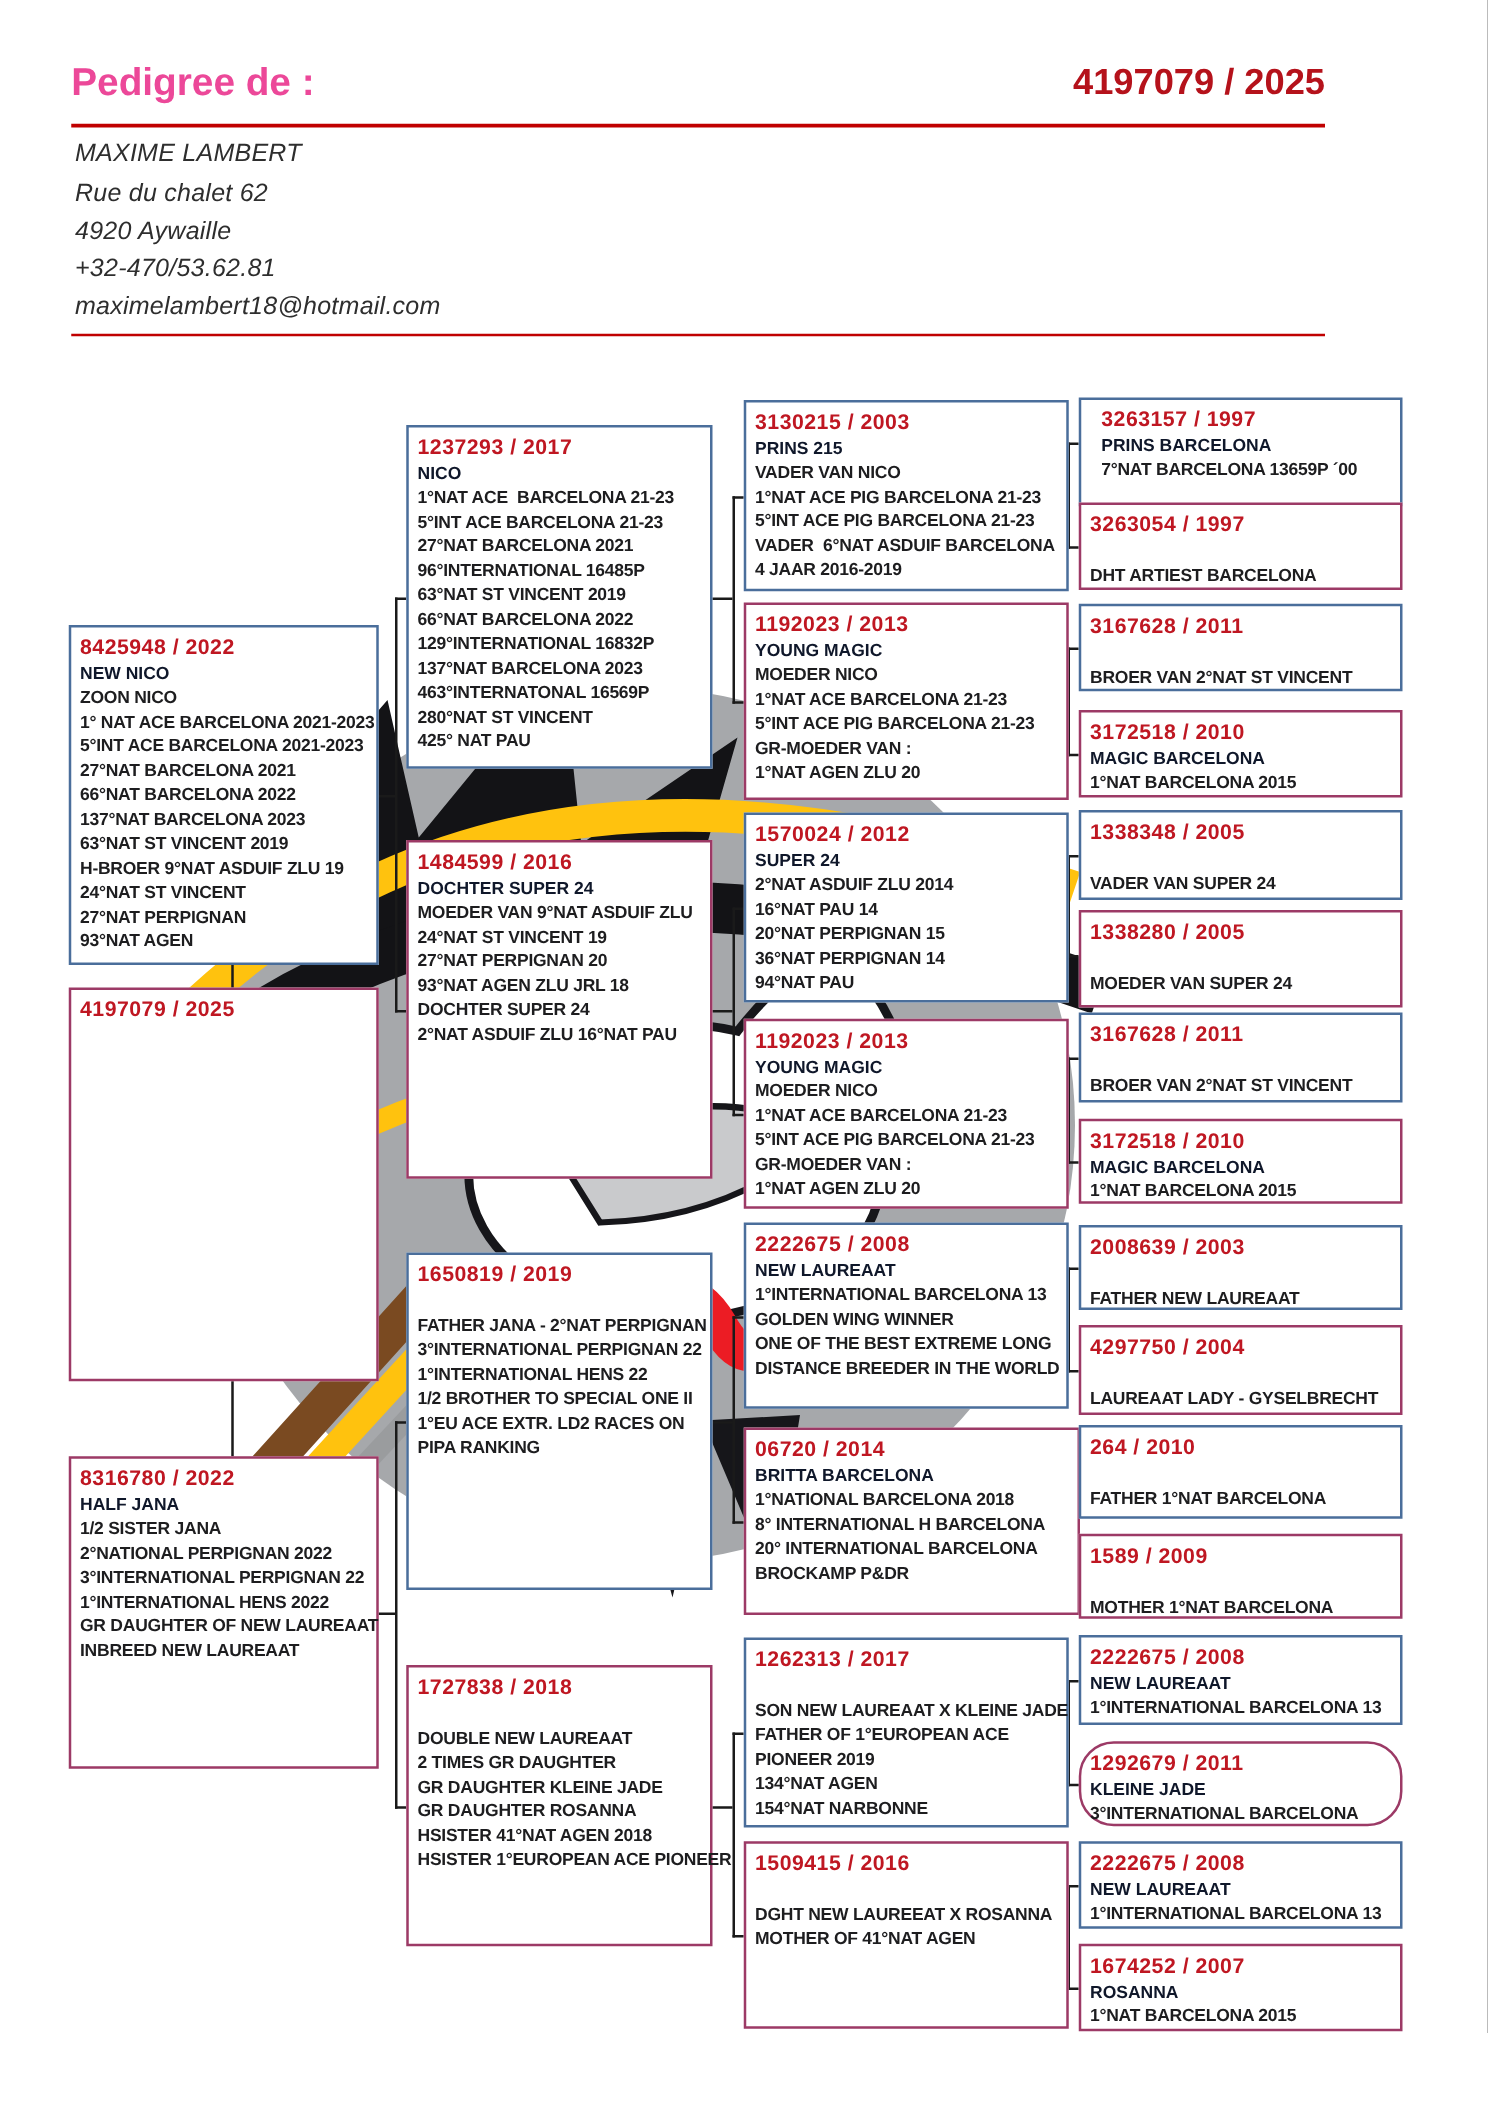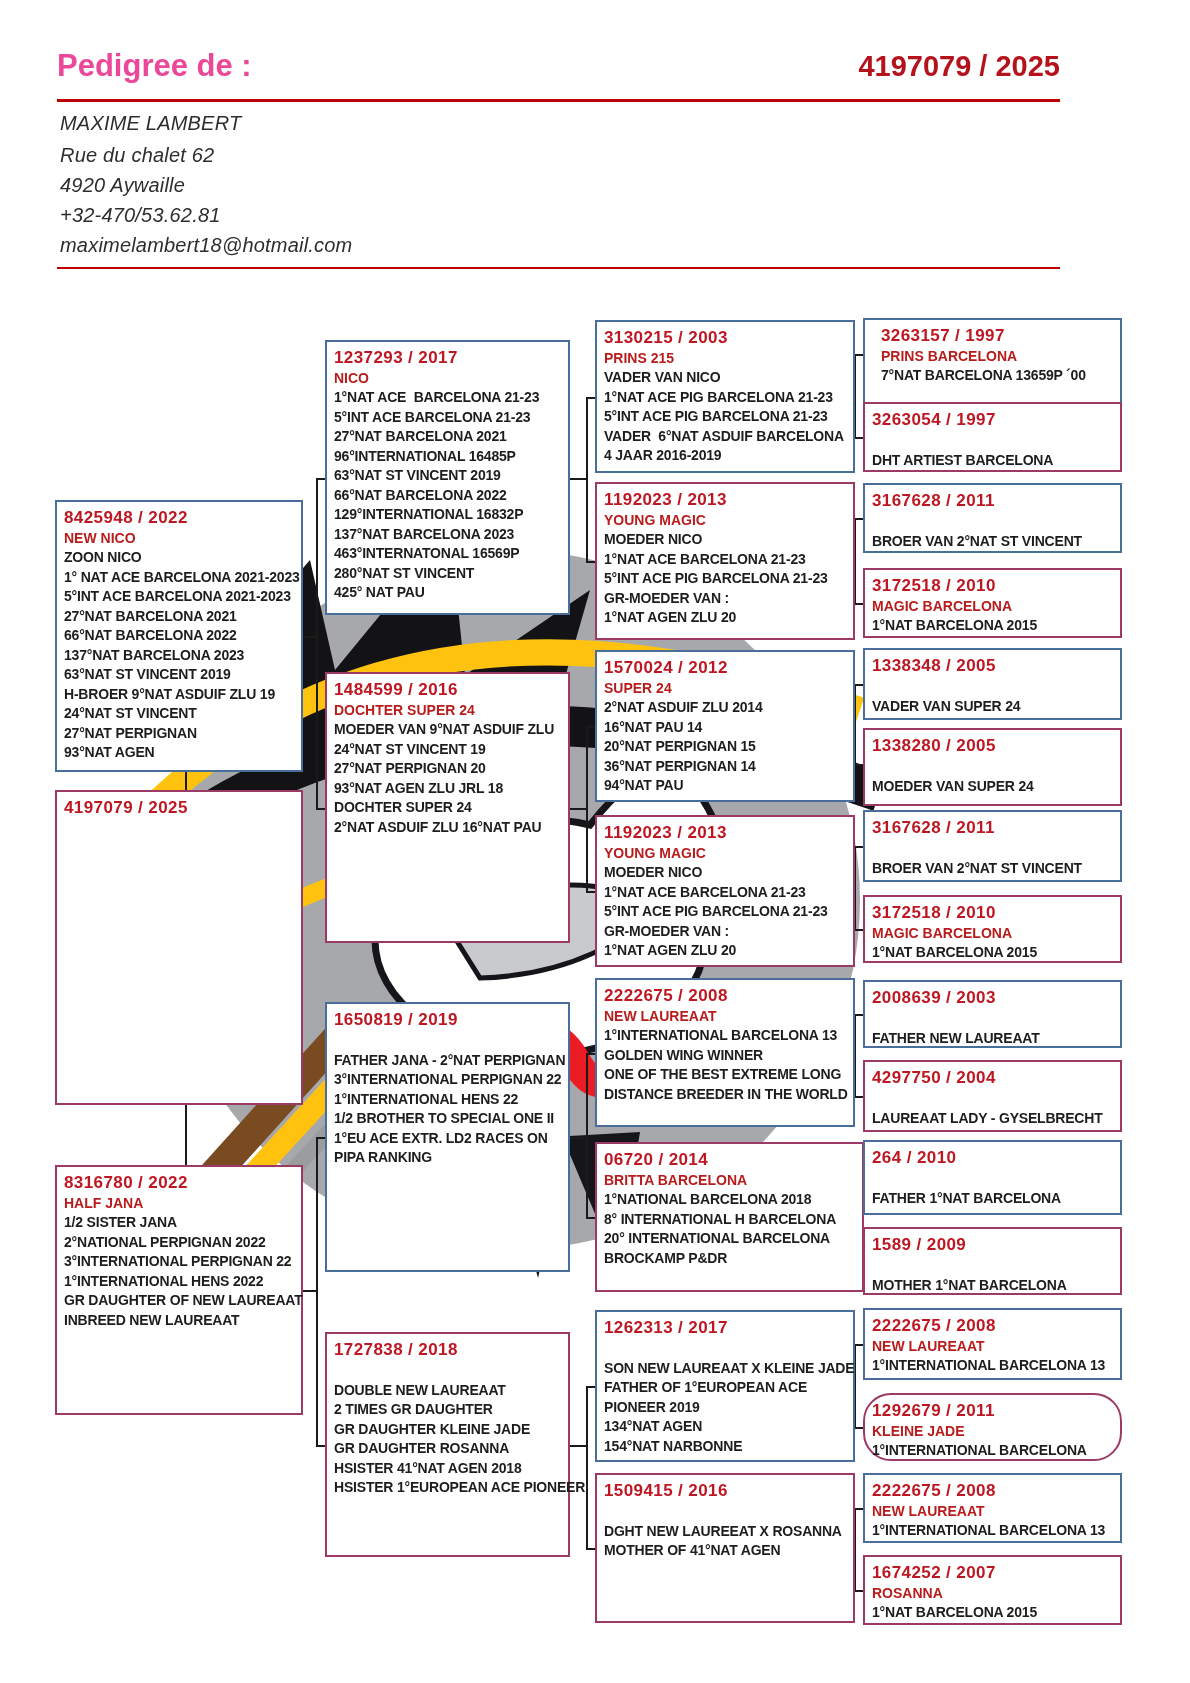--- a/index.html
+++ b/index.html
@@ -10,21 +10,21 @@
   .ringno{position:absolute;right:130px;top:50px;font-size:29px;font-weight:bold;color:#b5121b;}
   .rule{position:absolute;left:57px;width:1003px;background:#c00000;}
   .addr{position:absolute;left:60px;font-size:20px;font-style:italic;color:#2e2e2e;letter-spacing:.2px;}
   
   .pbox{position:absolute;background:#fff;border:2px solid #555;box-sizing:border-box;
         padding:4px 0 0 7px;white-space:pre;z-index:3;}
   .k-sire{border-color:#4a6e9b;}
   .k-dam{border-color:#9c3a66;}
   .k-subject{border-color:#9c3a66;}
   .ring{font-size:17px;font-weight:bold;color:#bf1722;line-height:23px;letter-spacing:.4px;}
-  .pname{font-size:14px;font-weight:bold;color:#b91c1c;line-height:19px;}
+  .pname{font-size:14px;font-weight:bold;color:#0f172a;line-height:19px;}
   .bline{font-size:14px;font-weight:bold;color:#1d1d1f;line-height:19.5px;letter-spacing:-0.2px;}
   .conn{position:absolute;background:#1a1a1a;z-index:2;}
   #logo{position:absolute;left:120px;top:500px;z-index:1;}
 </style>
 </head>
 <body>
 
 <div id="page">
 
   <div class="title">Pedigree de :</div>
@@ -140,17 +140,17 @@
       <div class="pbox k-dam" style="left: 863px; top: 568px; width: 259px; height: 70px;"><div class="ring">3172518 / 2010</div><div class="pname">MAGIC BARCELONA</div><div class="bline">1°NAT BARCELONA 2015</div></div>
       <div class="pbox k-sire" style="left: 863px; top: 648px; width: 259px; height: 72px;"><div class="ring">1338348 / 2005</div><div class="bline">&nbsp;</div><div class="bline">VADER VAN SUPER 24</div></div>
       <div class="pbox k-dam" style="left: 863px; top: 728px; width: 259px; height: 78px;"><div class="ring">1338280 / 2005</div><div class="bline">&nbsp;</div><div class="bline">MOEDER VAN SUPER 24</div></div>
       <div class="pbox k-sire" style="left: 863px; top: 810px; width: 259px; height: 72px;"><div class="ring">3167628 / 2011</div><div class="bline">&nbsp;</div><div class="bline">BROER VAN 2°NAT ST VINCENT</div></div>
       <div class="pbox k-dam" style="left: 863px; top: 895px; width: 259px; height: 68px;"><div class="ring">3172518 / 2010</div><div class="pname">MAGIC BARCELONA</div><div class="bline">1°NAT BARCELONA 2015</div></div>
       <div class="pbox k-sire" style="left: 863px; top: 980px; width: 259px; height: 68px;"><div class="ring">2008639 / 2003</div><div class="bline">&nbsp;</div><div class="bline">FATHER NEW LAUREAAT</div></div>
       <div class="pbox k-dam" style="left: 863px; top: 1060px; width: 259px; height: 72px;"><div class="ring">4297750 / 2004</div><div class="bline">&nbsp;</div><div class="bline">LAUREAAT LADY - GYSELBRECHT</div></div>
       <div class="pbox k-sire" style="left: 863px; top: 1140px; width: 259px; height: 75px;"><div class="ring">264 / 2010</div><div class="bline">&nbsp;</div><div class="bline">FATHER 1°NAT BARCELONA</div></div>
       <div class="pbox k-dam" style="left: 863px; top: 1227px; width: 259px; height: 68px;"><div class="ring">1589 / 2009</div><div class="bline">&nbsp;</div><div class="bline">MOTHER 1°NAT BARCELONA</div></div>
       <div class="pbox k-sire" style="left: 863px; top: 1308px; width: 259px; height: 72px;"><div class="ring">2222675 / 2008</div><div class="pname">NEW LAUREAAT</div><div class="bline">1°INTERNATIONAL BARCELONA 13</div></div>
-      <div class="pbox k-dam" style="left: 863px; top: 1393px; width: 259px; height: 68px; border-radius: 28px;"><div class="ring">1292679 / 2011</div><div class="pname">KLEINE JADE</div><div class="bline">1°INTERNATIONAL BARCELONA</div></div>
+      <div class="pbox k-dam" style="left: 863px; top: 1393px; width: 259px; height: 68px; border-radius: 28px;"><div class="ring">1292679 / 2011</div><div class="pname">KLEINE JADE</div><div class="bline">3°INTERNATIONAL BARCELONA</div></div>
       <div class="pbox k-sire" style="left: 863px; top: 1473px; width: 259px; height: 70px;"><div class="ring">2222675 / 2008</div><div class="pname">NEW LAUREAAT</div><div class="bline">1°INTERNATIONAL BARCELONA 13</div></div>
       <div class="pbox k-dam" style="left: 863px; top: 1555px; width: 259px; height: 70px;"><div class="ring">1674252 / 2007</div><div class="pname">ROSANNA</div><div class="bline">1°NAT BARCELONA 2015</div></div>
     </div>
 </div>
 
 </body></html>

